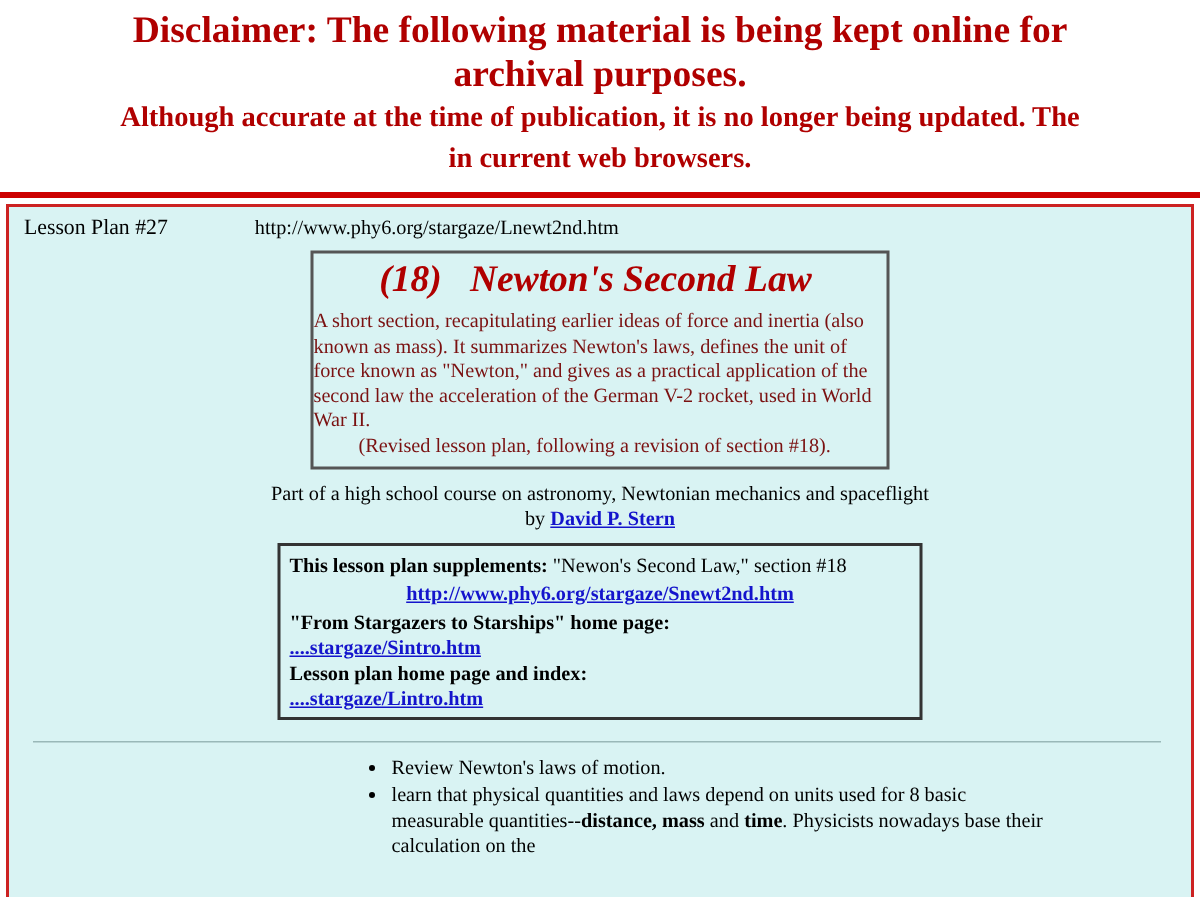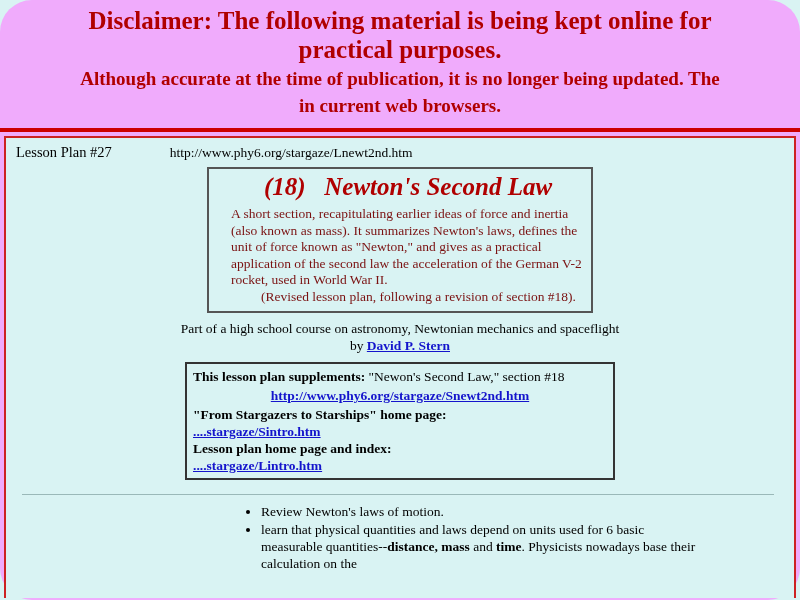--- a/index.html
+++ b/index.html
@@ -12,22 +12,21 @@
     background: #d9f3f3;
     font-family: "Liberation Serif", serif;
     color: #000;
     overflow: hidden;
   }
 
   .page {
     width: 800px;
     height: 600px;
     position: relative;
-    background: #f0abfc;
-    border-radius: 32px;
+    background: #ffffff;
   }
 
   
   .disclaimer {
     text-align: center;
     color: #b00000;
     font-weight: bold;
     padding: 6px 0 4px 0;
   }
   .disclaimer .line1 {
@@ -75,21 +74,21 @@
     font-size: 13.5px;
     font-family: "Liberation Serif", serif;
   }
 
   
   .title-box {
     width: 386px;
     margin: 6px auto 0 auto;
     border: 2px solid #555;
     background: #d9f3f3;
-    padding: 4px 6px 6px 22px;
+    padding: 4px 6px 6px 0;
     box-sizing: border-box;
   }
   .title-box h1 {
     margin: 0;
     text-align: center;
     font-size: 25px;
     line-height: 27px;
     color: #b00000;
     font-style: italic;
     font-weight: bold;
@@ -167,21 +166,21 @@
   }
   .goals b { font-weight: bold; }
 </style>
 </head>
 <body>
 
 <div class="page">
 
   <div class="disclaimer">
     <div class="line1">Disclaimer: The following material is being kept online for</div>
-    <div class="line1">practical purposes.</div>
+    <div class="line1">archival purposes.</div>
     <div class="line2">Although accurate at the time of publication, it is no longer being updated. The</div>
     <div class="line2">in current web browsers.</div>
   </div>
 
   <hr class="rule">
 
   <div class="doc">
 
     <div class="topline">
       <span class="lesson-plan-label">Lesson Plan #27</span>
@@ -216,18 +215,18 @@
       <a href="#">....stargaze/Sintro.htm</a>
       <div class="b">Lesson plan home page and index:</div>
       <a href="#">....stargaze/Lintro.htm</a>
     </div>
 
     <hr class="hr-thin">
 
     <div class="goals">
       <ul>
         <li><span>Review Newton's laws of motion.</span></li>
-        <li><span>learn that physical quantities and laws depend on units used for 6 basic measurable quantities--</span><b>distance, mass</b><span> and </span><b>time</b><span>. Physicists nowadays base their calculation on the </span></li>
+        <li><span>learn that physical quantities and laws depend on units used for 8 basic measurable quantities--</span><b>distance, mass</b><span> and </span><b>time</b><span>. Physicists nowadays base their calculation on the </span></li>
       </ul>
     </div>
 
   </div>
 </div>
 
 </body></html>

